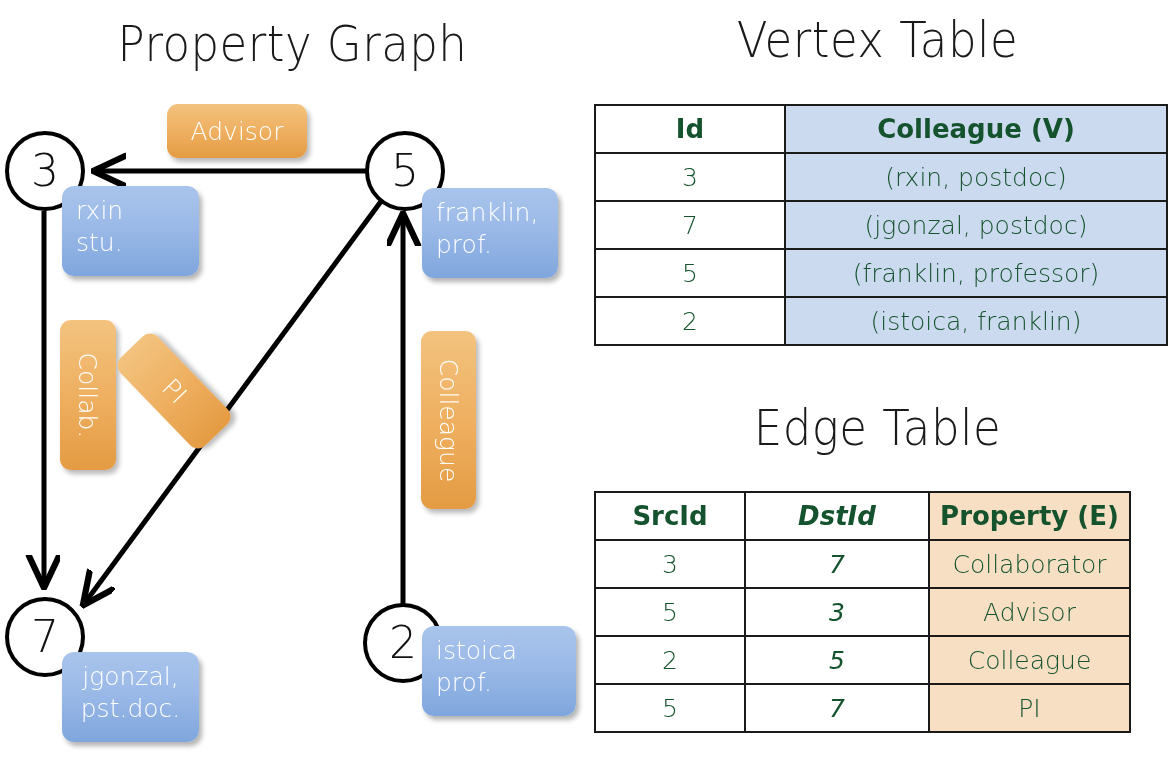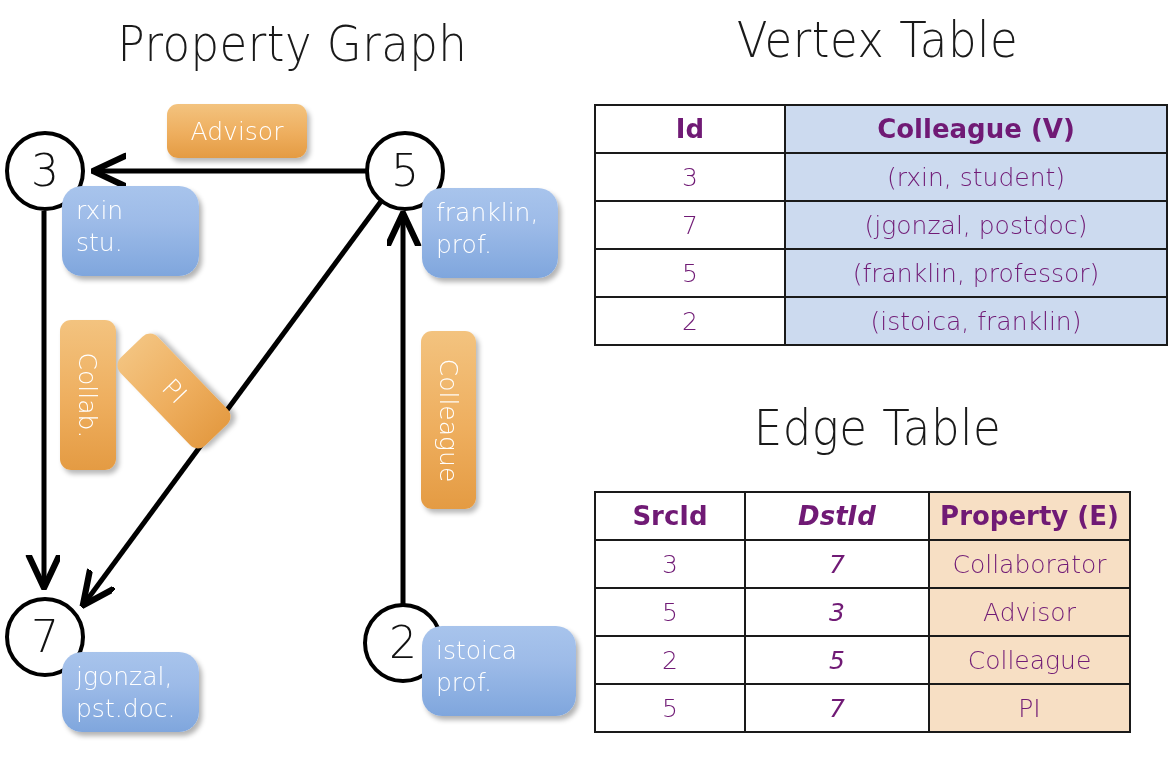--- a/index.html
+++ b/index.html
@@ -57,21 +57,21 @@
     font-weight: 300;
     font-size: 44px;
     line-height: 1;
     color: #111;
     z-index: 4;
   }
 
   
   .prop-box {
     position: absolute;
-    border-radius: 20px;
+    border-radius: 12px;
     background: linear-gradient(to bottom, #a8c4ec 0%, #9dbbe8 40%, #7fa6dd 100%);
     box-shadow: 3px 4px 5px rgba(0,0,0,0.30);
     color: #ffffff;
     font-family: "DejaVu Sans", sans-serif;
     font-weight: 300;
     font-size: 25px;
     line-height: 1.28;
     padding: 9px 14px;
     box-sizing: border-box;
     z-index: 6;
@@ -113,21 +113,21 @@
     border-collapse: collapse;
     table-layout: fixed;
     font-family: "DejaVu Sans", sans-serif;
     font-weight: 300;
   }
   .data-table td, .data-table th {
     border: 2px solid #1a1a1a;
     text-align: center;
     font-weight: 300;
     font-size: 25px;
-    color: #701a75;
+    color: #14532d;
     padding: 0;
     height: 46px;
     white-space: nowrap;
   }
   .data-table th {
     font-weight: 700;
     font-size: 26px;
   }
   #vertex-table { left: 594px; top: 104px; width: 574px; }
   #vertex-table .col-id   { width: 188px; background: #ffffff; }
@@ -163,21 +163,21 @@
 
   <div class="vertex-node" style="left:5px;  top:131px;">3</div>
   <div class="vertex-node" style="left:365px; top:131px;">5</div>
   <div class="vertex-node" style="left:5px;  top:597px;">7</div>
   <div class="vertex-node" style="left:363px; top:603px;">2</div>
 
   <div class="prop-box" style="left:62px;  top:186px; width:137px; height:90px;">rxin
 stu.</div>
   <div class="prop-box" style="left:422px; top:188px; width:136px; height:90px;">franklin,
 prof.</div>
-  <div class="prop-box" style="left:62px;  top:652px; width:137px; height:80px;">jgonzal,
+  <div class="prop-box" style="left:62px;  top:652px; width:137px; height:90px;text-align:center;">jgonzal,
 pst.doc.</div>
   <div class="prop-box" style="left:422px; top:626px; width:154px; height:90px;">istoica
 prof.</div>
 
   <div class="edge-label" style="left:167px; top:104px; width:140px; height:54px;">
     <span>Advisor</span>
   </div>
 
   <div class="edge-label vertical" style="left:60px; top:320px; width:56px; height:150px;">
     <span>Collab.</span>
@@ -198,21 +198,21 @@
 <table id="vertex-table" class="data-table">
   <thead>
     <tr>
       <th class="col-id">Id</th>
       <th class="col-prop">Colleague (V)</th>
     </tr>
   </thead>
   <tbody>
     <tr>
       <td class="col-id">3</td>
-      <td class="col-prop">(rxin, student)</td>
+      <td class="col-prop">(rxin, postdoc)</td>
     </tr>
     <tr>
       <td class="col-id">7</td>
       <td class="col-prop">(jgonzal, postdoc)</td>
     </tr>
     <tr>
       <td class="col-id">5</td>
       <td class="col-prop">(franklin, professor)</td>
     </tr>
     <tr>

